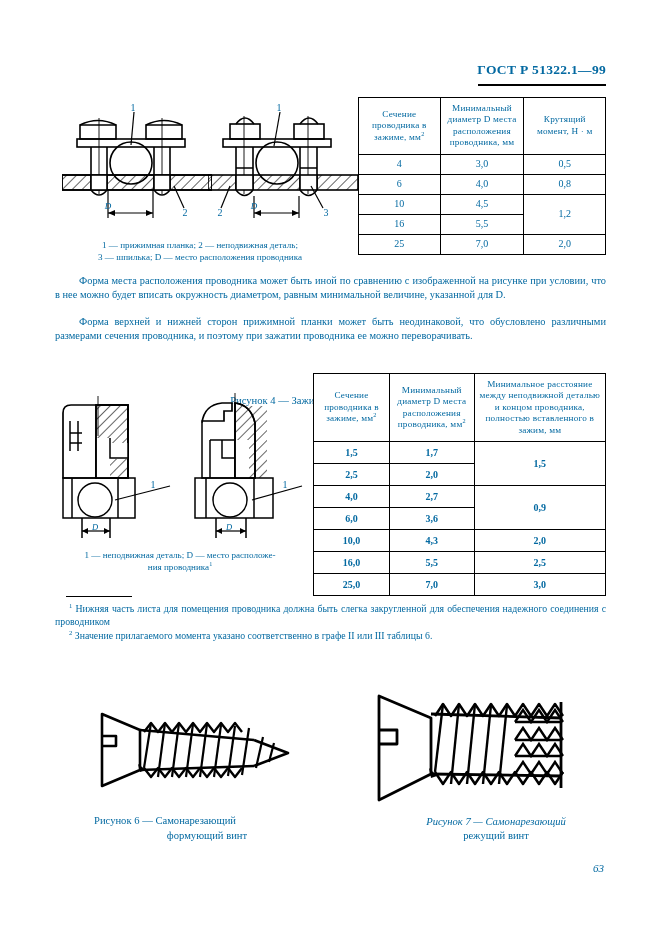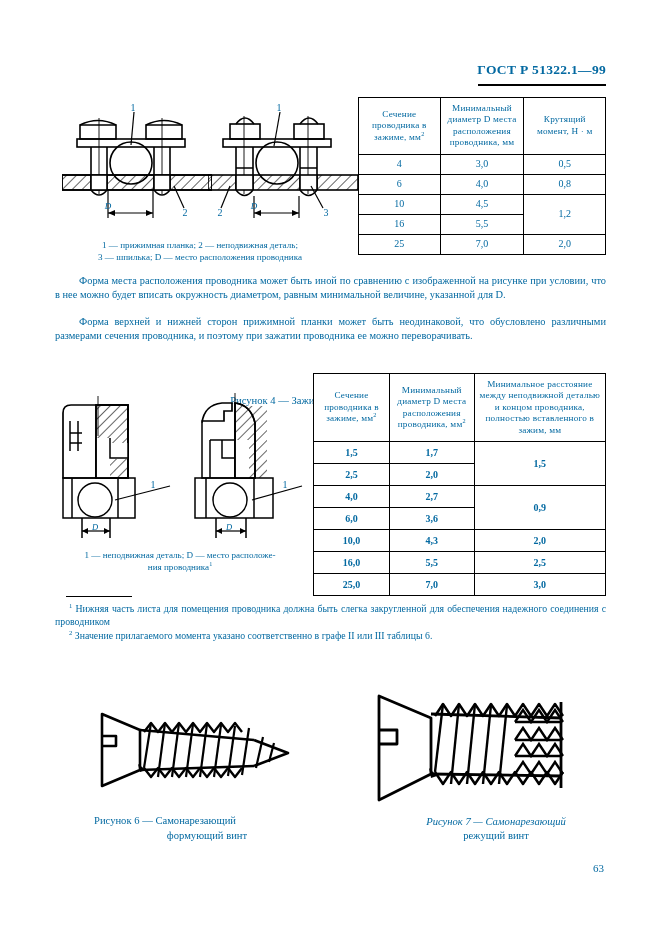--- a/index.html
+++ b/index.html
@@ -111,20 +111,21 @@
     text-align: justify;
   }
   .footnotes p { margin: 0 0 1px 0; text-indent: 14px; }
   
   .drawing { position: absolute; }
   .page-number {
     position: absolute;
     right: 57px;
     bottom: 62px;
     font-size: 11px;
+    font-style: italic;
   }
 </style>
 </head>
 <body>
 
 <div class="page">
 
   <div class="header-rule"></div>
   <div class="doc-standard">ГОСТ Р 51322.1—99</div>
 

